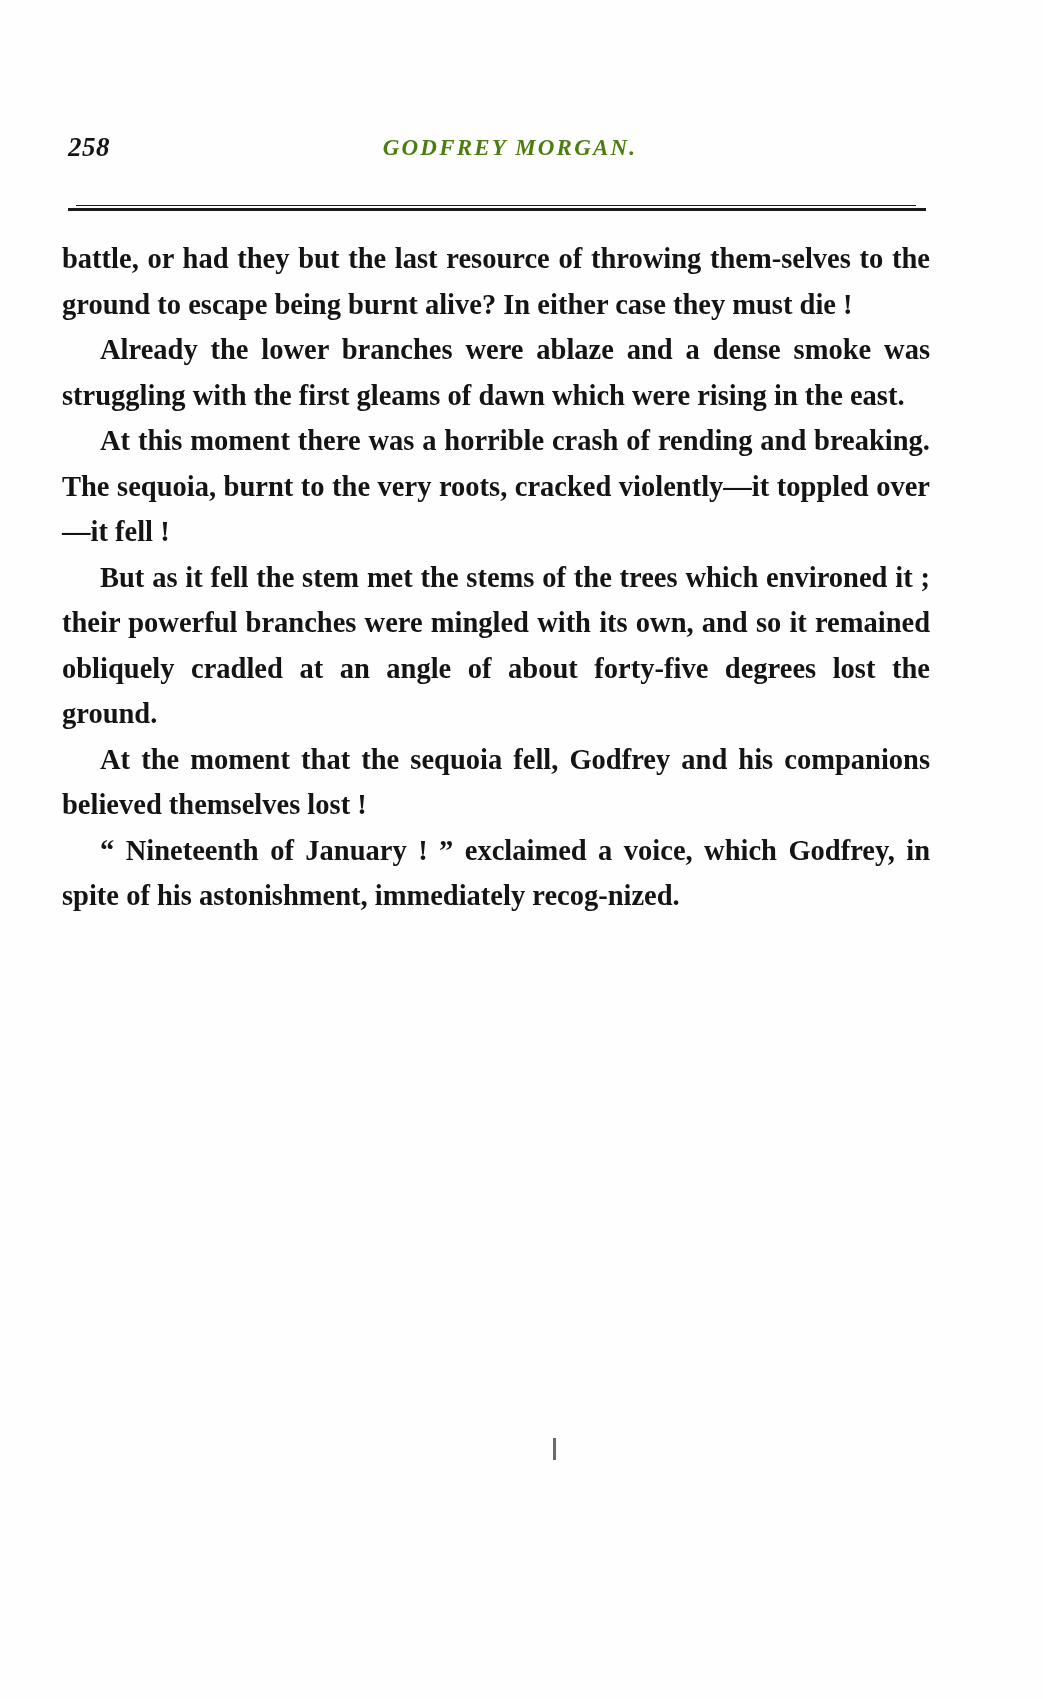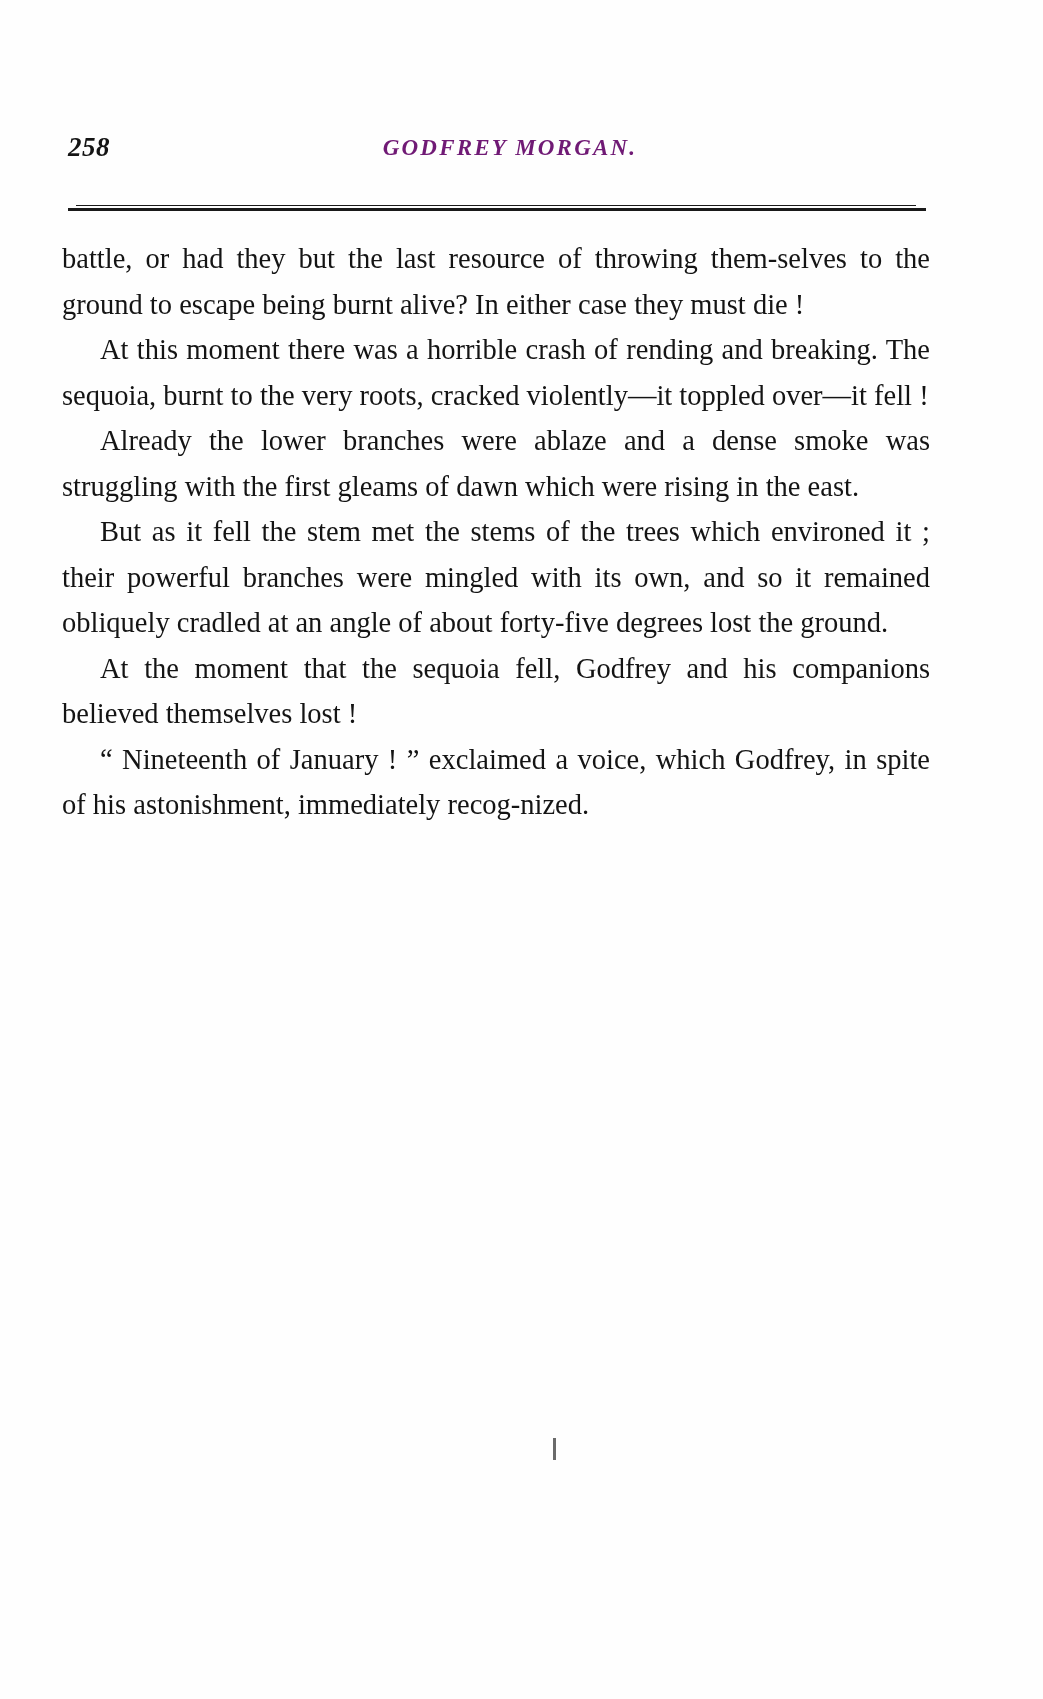--- a/index.html
+++ b/index.html
@@ -41,21 +41,21 @@
   }
   .running-title {
     position: absolute;
     left: 0;
     top: 3px;
     width: 860px;
     text-align: center;
     font-size: 23px;
     letter-spacing: 2.2px;
     font-weight: 700;
-    color: #701a75;
+    color: #4d7c0f;
     padding-left: 24px;
     box-sizing: border-box;
   }
   .rule {
     position: absolute;
     left: 68px;
     top: 208px;
     width: 858px;
     height: 3px;
     background: #1a1a1a;
@@ -76,20 +76,21 @@
     width: 868px;
   }
   p {
     margin: 0;
     font-size: 28.5px;
     line-height: 45.5px;
     text-align: justify;
     text-justify: inter-word;
     hyphens: none;
     color: #141414;
+    font-weight: bold;
   }
   p.indent {
     text-indent: 38px;
   }
   .footmark {
     position: absolute;
     left: 553px;
     top: 1438px;
     width: 3px;
     height: 22px;
@@ -103,21 +104,21 @@
 
   <div class="header">
     <div class="folio">258</div>
     <div class="running-title">GODFREY MORGAN.</div>
   </div>
 
   <div class="rule"></div>
 
   <div class="body-text">
     <p>battle, or had they but the last resource of throwing them-selves to the ground to escape being burnt alive? In either case they must die !</p>
+    <p class="indent">Already the lower branches were ablaze and a dense smoke was struggling with the first gleams of dawn which were rising in the east.</p>
     <p class="indent">At this moment there was a horrible crash of rending and breaking. The sequoia, burnt to the very roots, cracked violently—it toppled over—it fell !</p>
-    <p class="indent">Already the lower branches were ablaze and a dense smoke was struggling with the first gleams of dawn which were rising in the east.</p>
     <p class="indent">But as it fell the stem met the stems of the trees which environed it ; their powerful branches were mingled with its own, and so it remained obliquely cradled at an angle of about forty-five degrees lost the ground.</p>
     <p class="indent">At the moment that the sequoia fell, Godfrey and his companions believed themselves lost !</p>
     <p class="indent">“ Nineteenth of January ! ” exclaimed a voice, which Godfrey, in spite of his astonishment, immediately recog-nized.</p>
   </div>
 
   <div class="footmark"></div>
 </div>
 
 </body></html>

